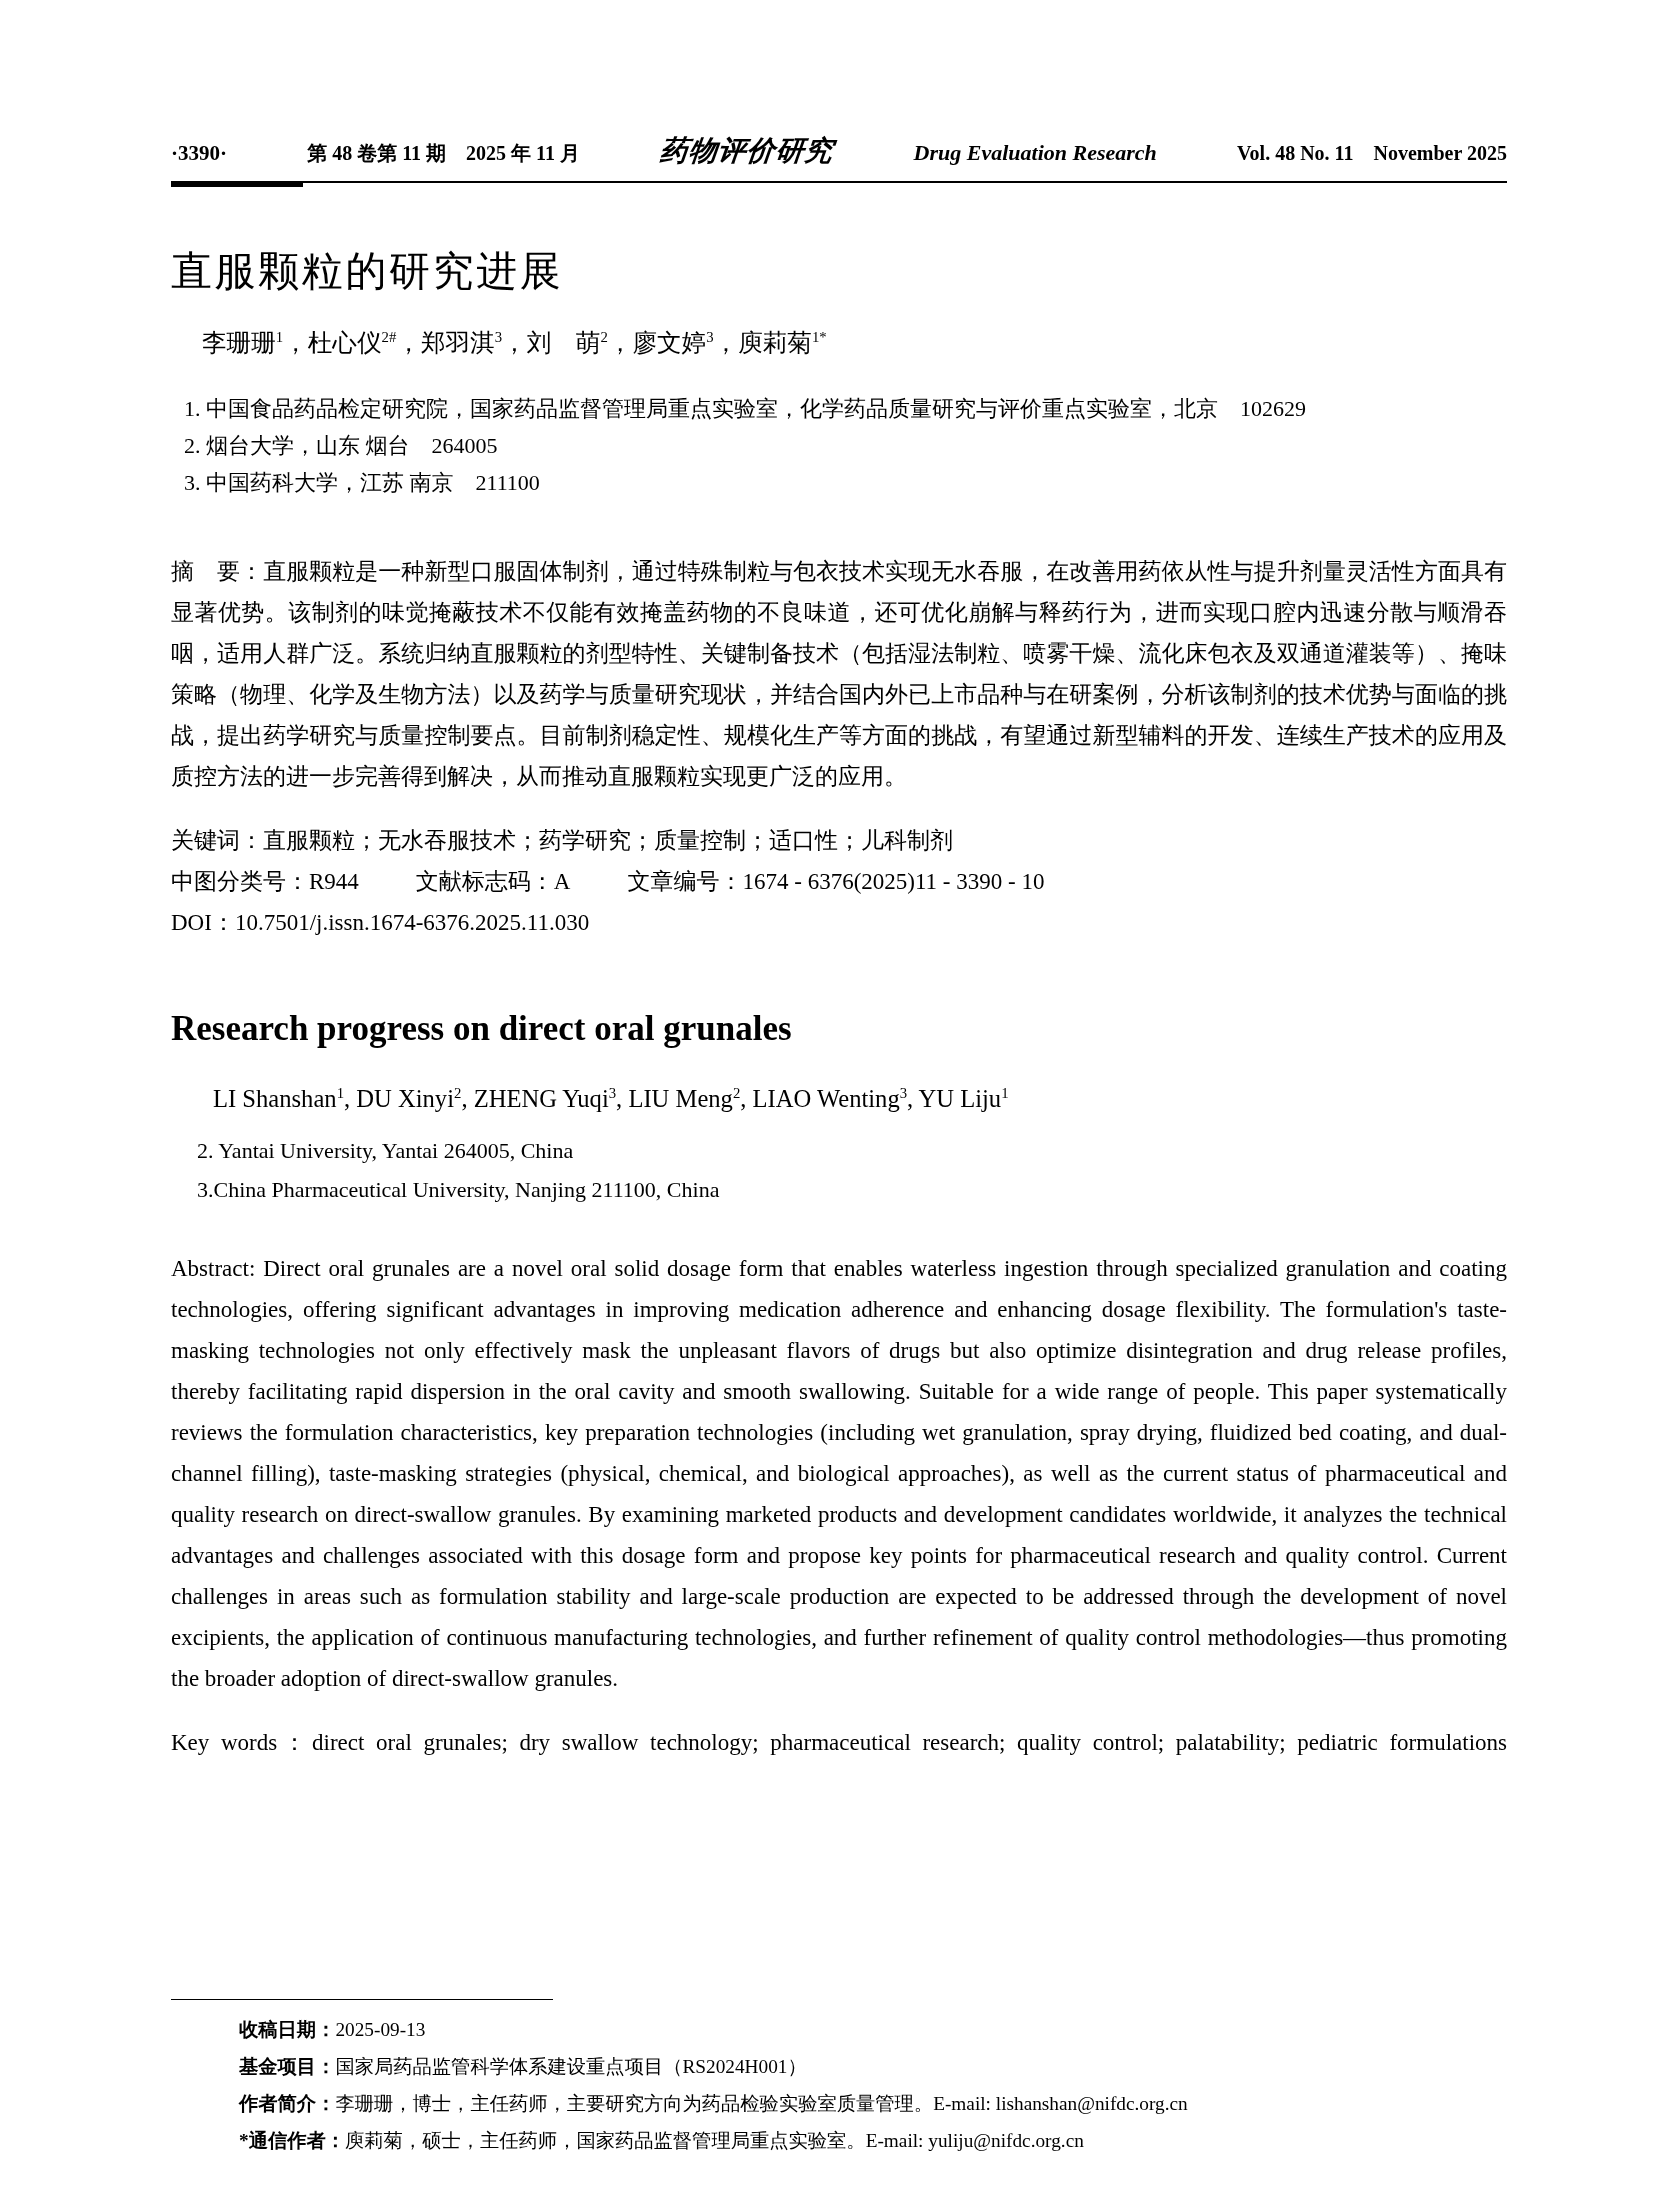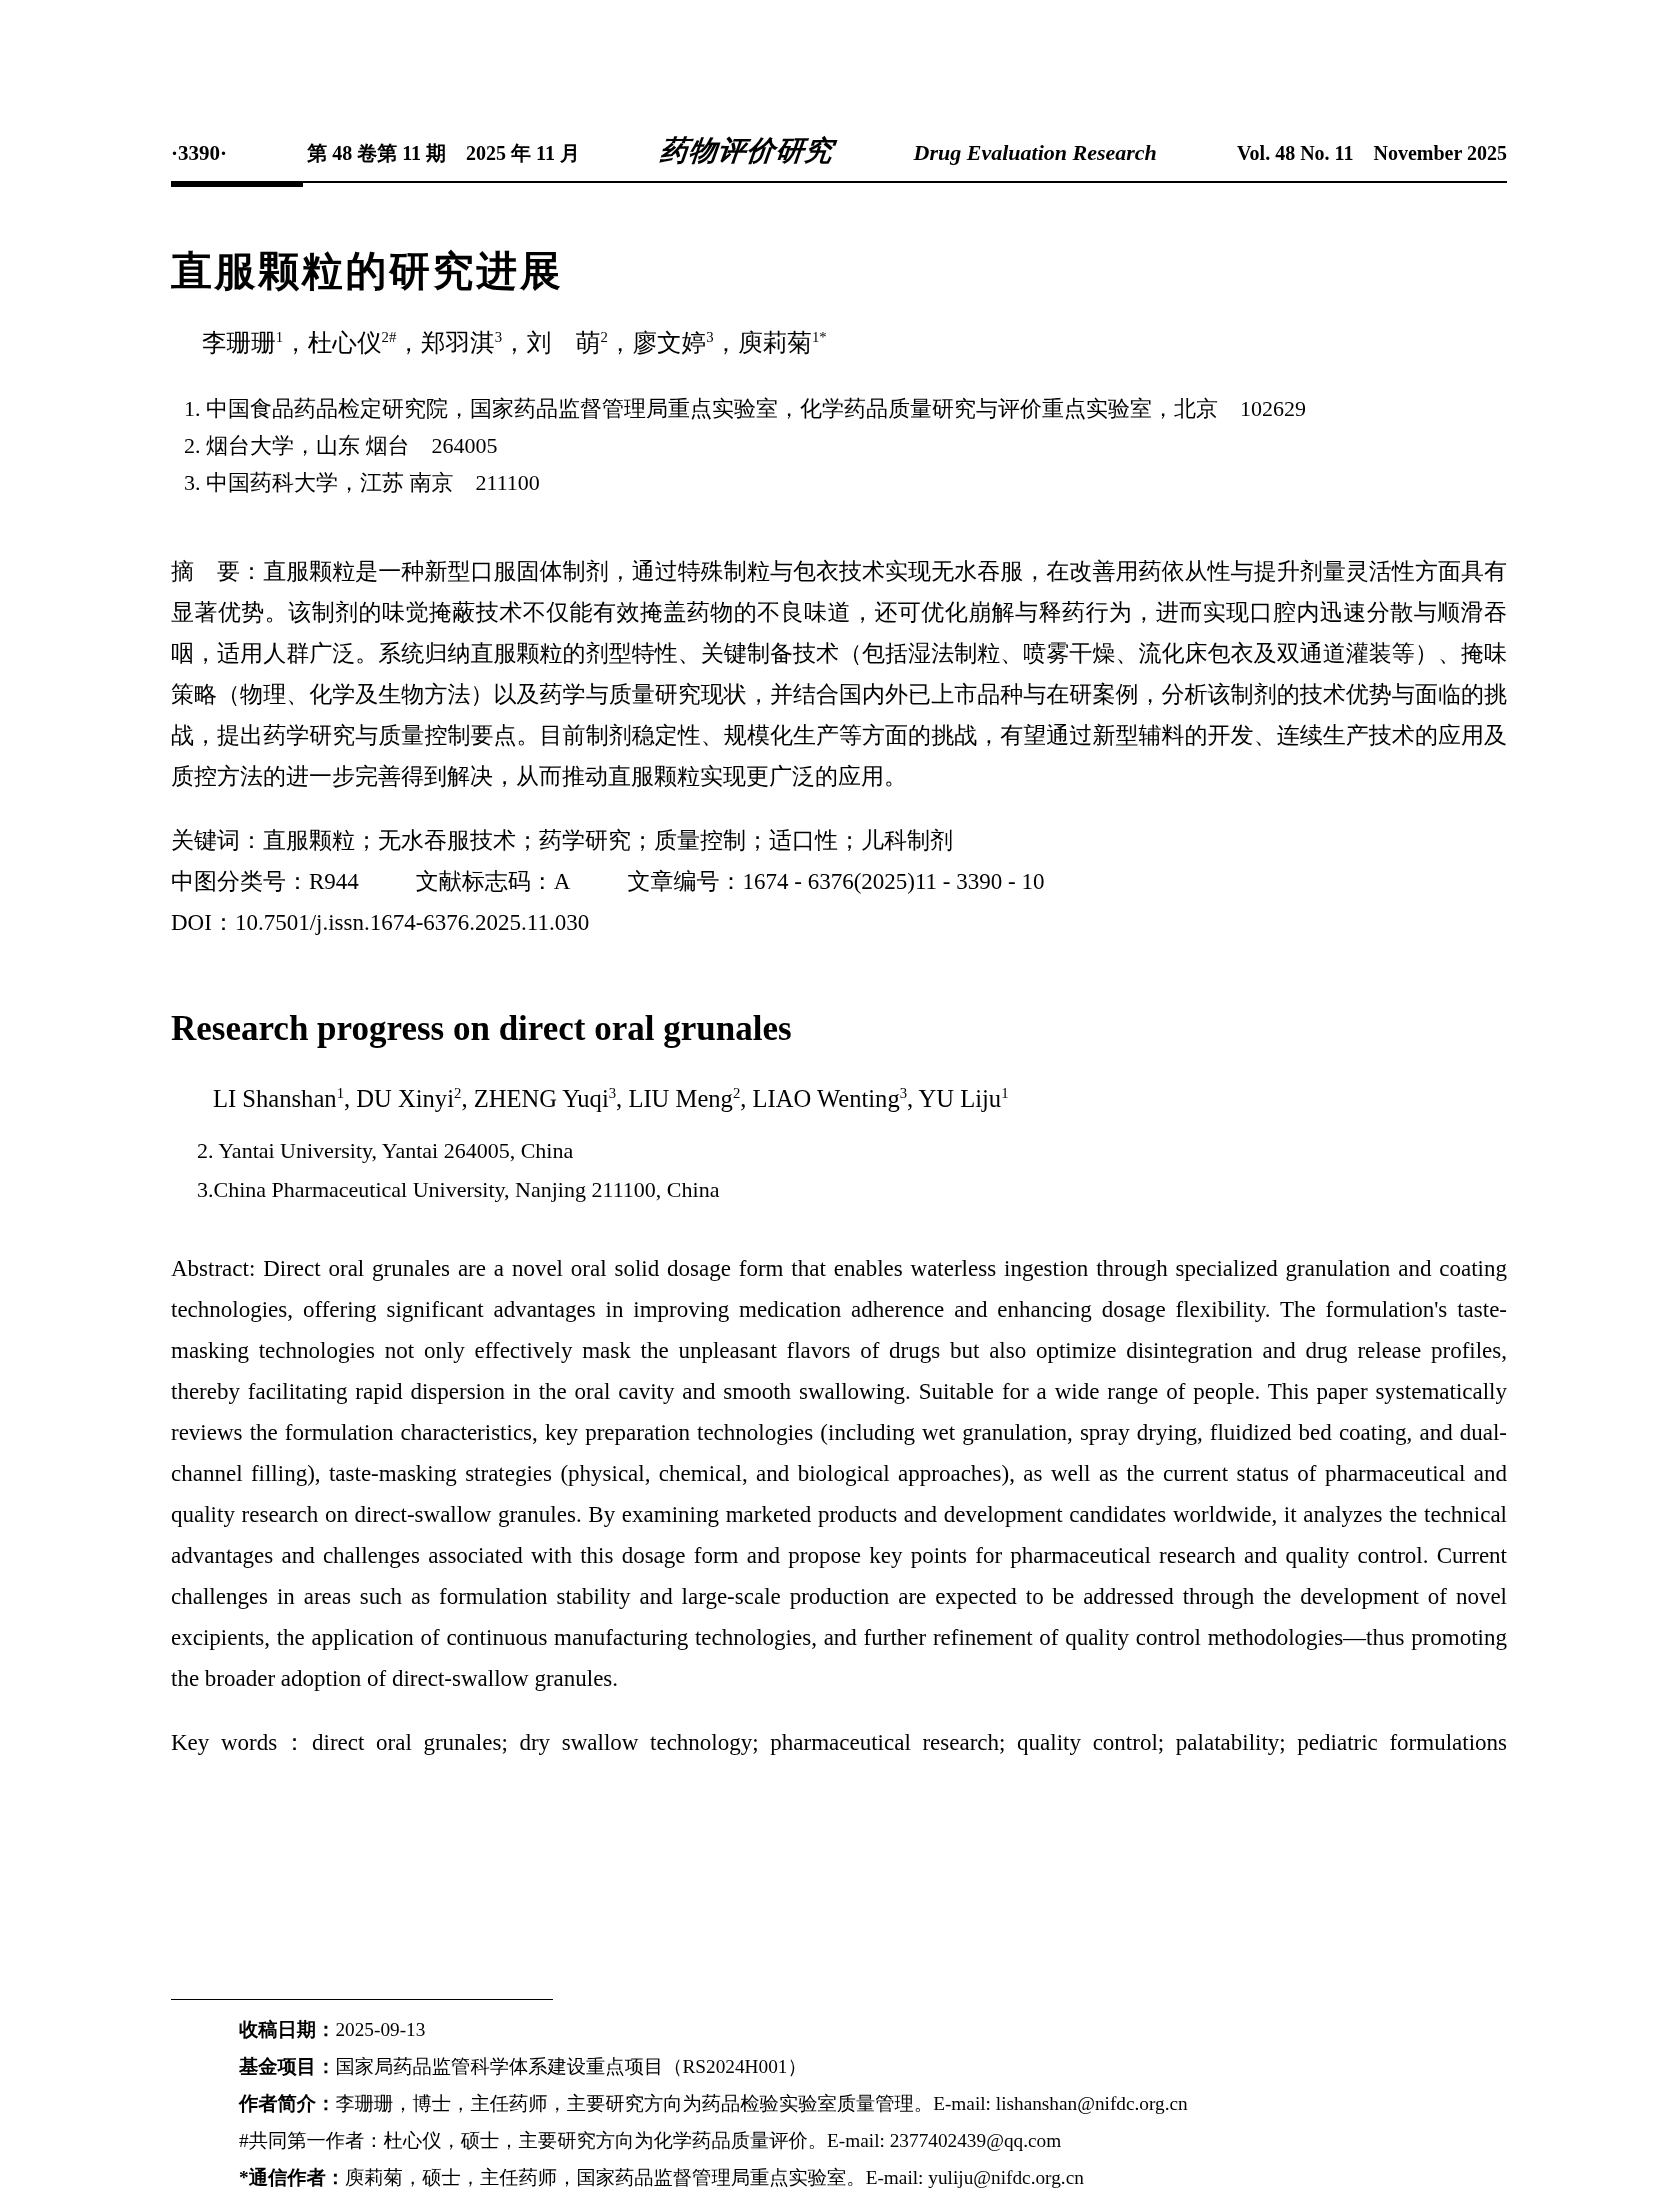--- a/index.html
+++ b/index.html
@@ -29,21 +29,21 @@
   }
   .header .jen{font-style:italic;font-size:22px;}
   .header-tick{
     position:absolute;left:-26px;bottom:-4.4px;width:132px;height:4.4px;background:#000;
   }
   .headwrap{position:relative;margin-left:26px;margin-right:-26px;}
 
   
   .title-cn{
     margin-top:61px;
-    font-size:41px;font-weight:bold;letter-spacing:2.6px;
+    font-size:41px;font-weight:normal;letter-spacing:2.6px;
     font-family:"Liberation Sans","DejaVu Sans","Liberation Serif",serif;
   }
   .authors-cn{padding-left:31px;font-size:24.6px;}
   sup{font-size:60%;vertical-align:super;line-height:0;}
   .affil-cn{margin-top:31px;padding-left:13px;}
   .affil-cn .aline{font-size:22px;line-height:37px;}
 
   .para{font-size:23px;line-height:41px;text-align:justify;}
   .abstract-cn{margin-top:50px;}
   .blabel{font-weight:normal;}
@@ -119,18 +119,17 @@
     <p class="para kw-en" style="margin:0;"><span class="blabel">Key words：</span><span>direct oral grunales; dry swallow technology; pharmaceutical research; quality control; palatability; pediatric formulations</span></p>
 
   </div>
 
   <div class="footnote">
     <div class="foot-rule"></div>
     <div>
         <div class="fline"><span class="fl-bold">收稿日期：</span><span>2025-09-13</span></div>
         <div class="fline"><span class="fl-bold">基金项目：</span><span>国家局药品监管科学体系建设重点项目（RS2024H001）</span></div>
         <div class="fline"><span class="fl-bold">作者简介：</span><span>李珊珊，博士，主任药师，主要研究方向为药品检验实验室质量管理。E-mail: lishanshan@nifdc.org.cn</span></div>
-        <div class="fline"><span>#共同第一作者：</span><span>杜心仪，硕士，主要研究方向为化学药品质量评价。E-mail: 2377402439@qq.com</span></div>
         <div class="fline"><span class="fl-bold">*通信作者：</span><span>庾莉菊，硕士，主任药师，国家药品监督管理局重点实验室。E-mail: yuliju@nifdc.org.cn</span></div>
       </div>
   </div>
 </div>
 
 
 </body></html>

